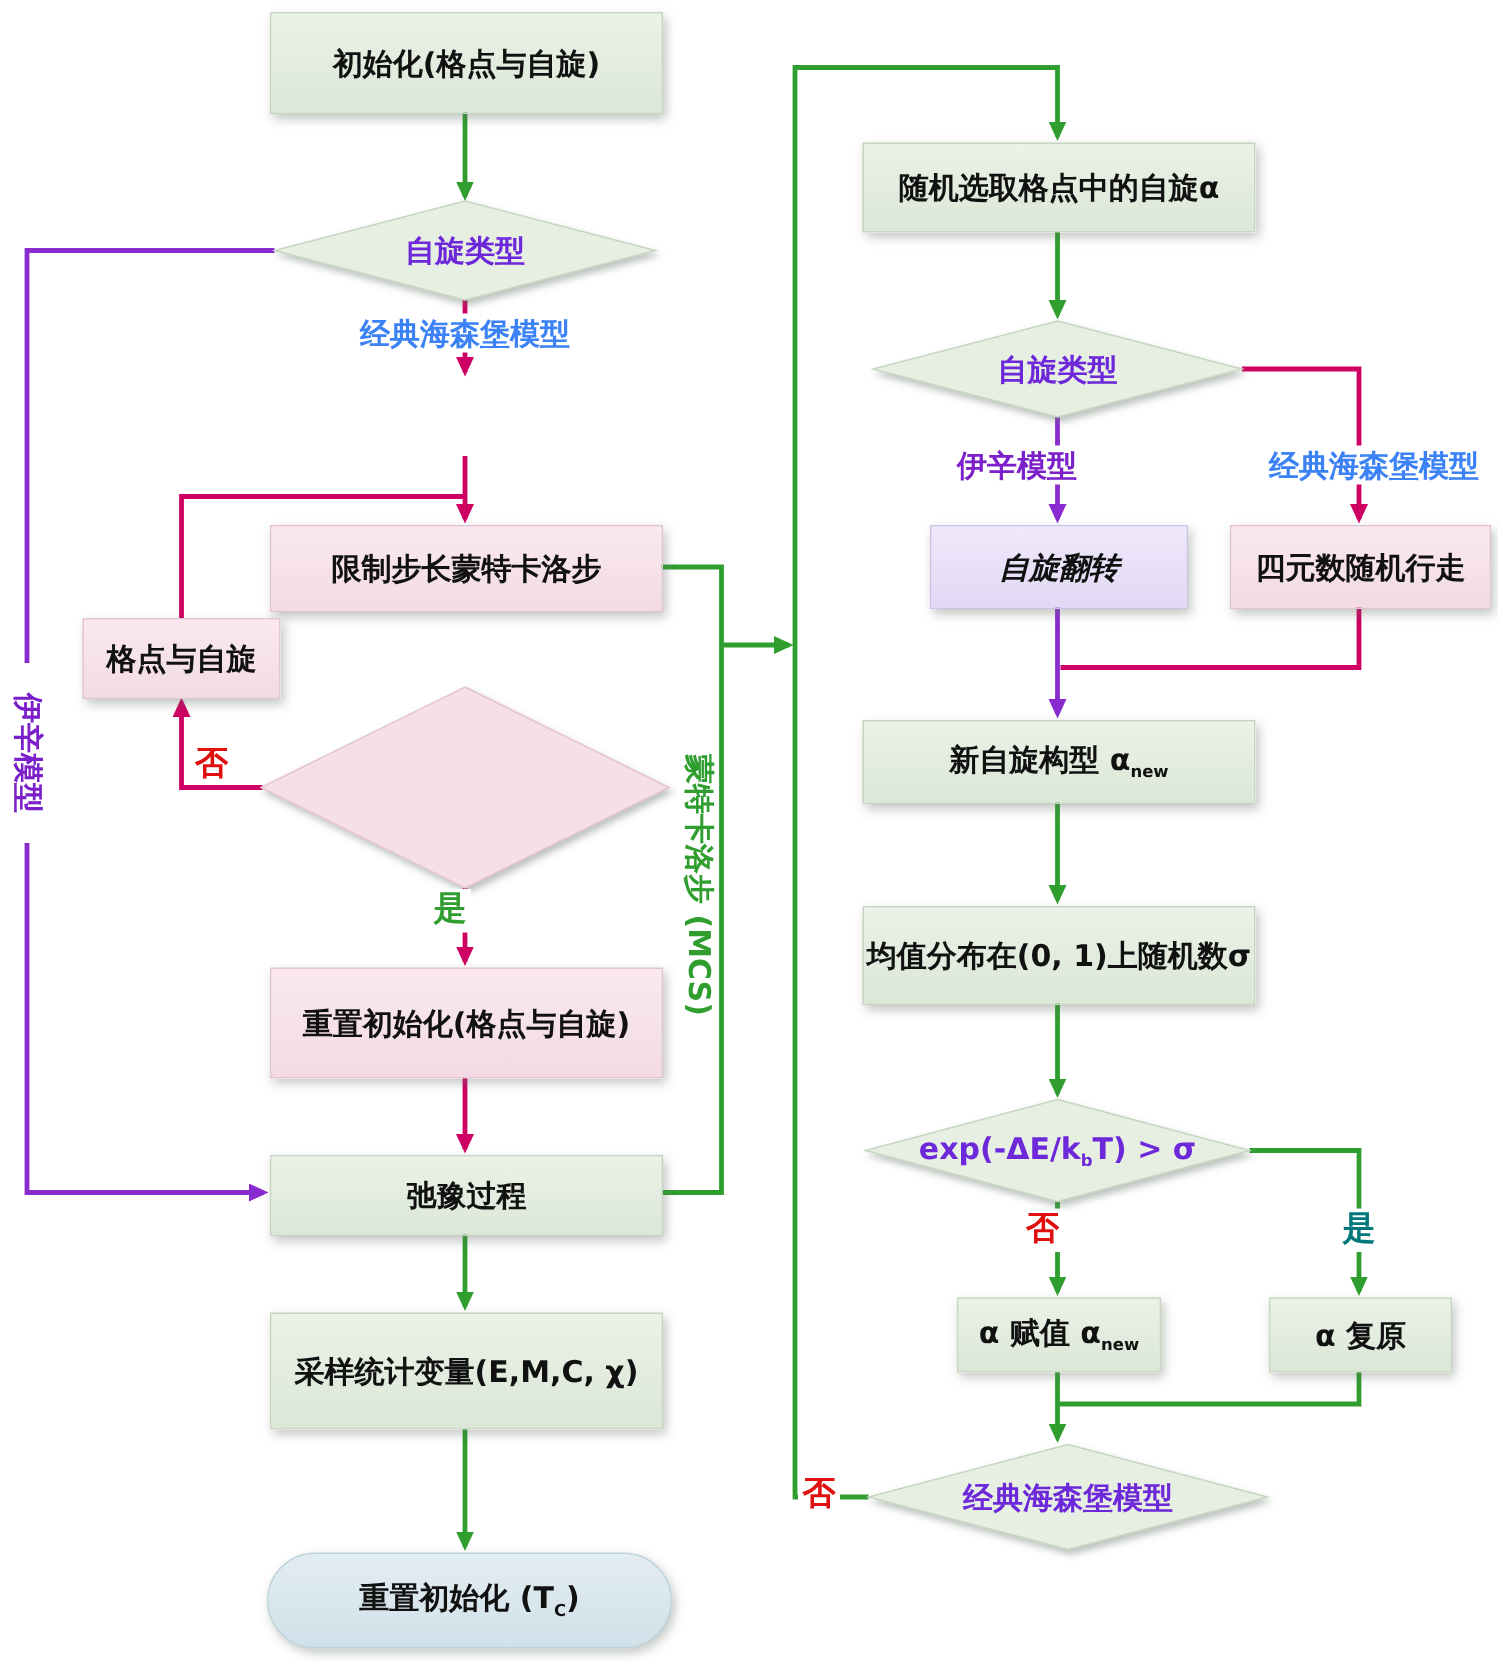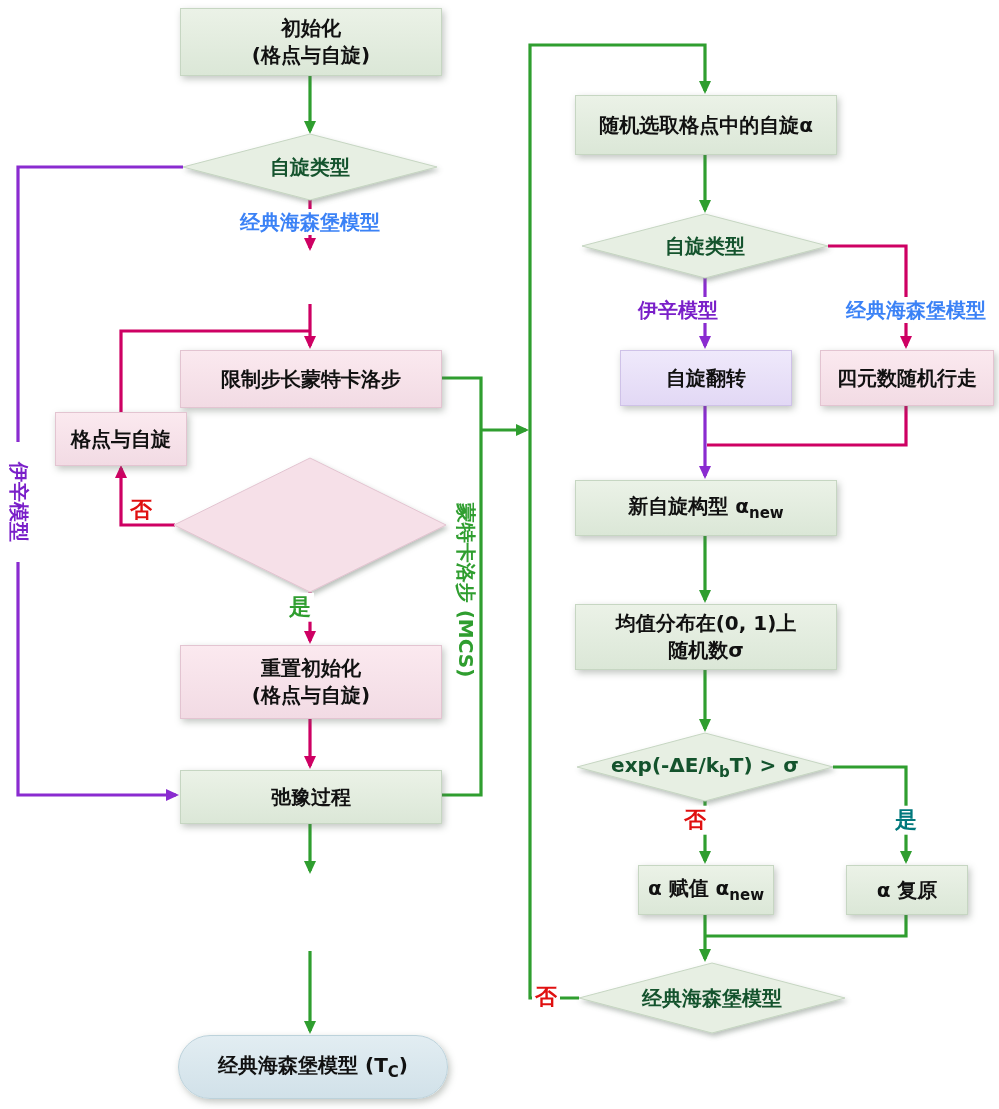--- a/index.html
+++ b/index.html
@@ -1,37 +1,37 @@
 <!DOCTYPE html>
 <html><head>
 <meta charset="utf-8">
 <style>
   html,body{margin:0;padding:0;background:#ffffff;}
   body{font-family:"DejaVu Sans","Liberation Sans",sans-serif;}
   .canvas{position:relative;width:999px;height:1109px;background:#ffffff;overflow:hidden;}
   svg.connectors{position:absolute;left:0;top:0;z-index:0;}
-  .box{position:absolute;z-index:1;display:flex;flex-direction:column;align-items:center;justify-content:center;
+  .box{position:absolute;z-index:1;display:flex;flex-direction:row;align-items:center;justify-content:center;
        text-align:center;font-weight:bold;font-size:20px;color:#111;line-height:1.35;
        box-shadow:2px 3px 7px rgba(100,110,100,.40);}
   .green{background:linear-gradient(180deg,#ebf2e7,#dbe7d7);border:1px solid #c6d6c2;}
   .pink{background:linear-gradient(180deg,#fbe9ef,#f2dbe4);border:1px solid #e3c4d1;}
-  .purplebox{background:linear-gradient(180deg,#efe9fb,#e2d8f5);border:1px solid #cfc2e8;}
+  .purplebox{background:linear-gradient(180deg,#efe9fb,#e2d8f5);border:1px solid #cfc2e8;font-style:italic;}
   .capsule{background:linear-gradient(180deg,#e2edf2,#d1e1e9);border:1px solid #bcd2db;border-radius:34px;}
   .cl{position:absolute;z-index:2;transform:translate(-50%,-50%);font-weight:bold;font-size:20px;
-      white-space:nowrap;text-align:center;color:#14532d;line-height:1.3;}
+      white-space:nowrap;text-align:center;color:#6d28d9;line-height:1.3;}
   .halo{background:#ffffff;padding:0 3px;}
   .magenta{color:#3b82f6;}
   .purple{color:#7a1fc9;}
   .red{color:#e01010;font-size:22px;}
   .greent{color:#2f9e2f;}
   .yes{font-size:22px;}
   .teal{color:#00787c;}
   .vlabel{position:absolute;z-index:2;font-weight:bold;font-size:20px;text-align:center;
           white-space:nowrap;transform:rotate(90deg);line-height:24px;}
-  sub{font-size:15px;font-weight:bold;}
+  sub{font-size:11px;font-weight:bold;}
 </style>
 </head>
 <body>
 
 <div class="canvas">
 
   <svg class="connectors" width="999" height="1109" viewBox="0 0 999 1109">
     <defs>
       <marker id="mg" markerUnits="userSpaceOnUse" markerWidth="18" markerHeight="16" refX="10" refY="6" orient="auto">
         <path d="M0,0 L13,6 L0,12 Z" fill="#2f9e2f"></path>
@@ -112,23 +112,27 @@
 
   <div class="box pink" style="left:180px;top:645px;width:260px;height:72px">
     <div>重置初始化</div>
     <div>(格点与自旋)</div>
   </div>
 
   <div class="box green" style="left:180px;top:770px;width:260px;height:52px">
     <div>弛豫过程</div>
   </div>
 
+  <div class="box green" style="left:180px;top:875px;width:260px;height:76px">
+    <div>采样统计变量</div>
+    <div>(E,M,C, χ)</div>
+  </div>
 
   <div class="box capsule" style="left:178px;top:1035px;width:268px;height:62px">
-    <div><span>经典海森堡模型 (T</span><sub>C</sub><span>)</span></div>
+    <div><span>重置初始化 (T</span><sub>C</sub><span>)</span></div>
   </div>
 
   <div class="vlabel purple" style="left:-41px;top:490px;width:120px;height:24px;background:#fff">伊辛模型</div>
 
   <div class="vlabel greent" style="left:356px;top:578px;width:220px;height:24px">蒙特卡洛步 (MCS)</div>
 
   <div class="box green" style="left:575px;top:95px;width:260px;height:58px">
     <div>随机选取格点中的自旋α</div>
   </div>
 

